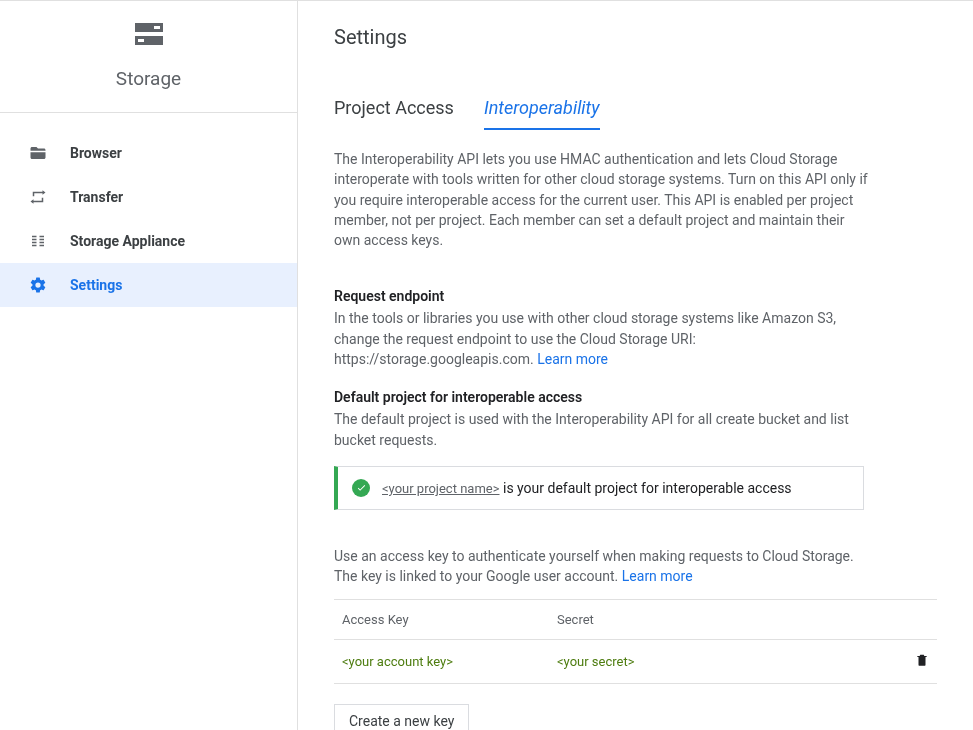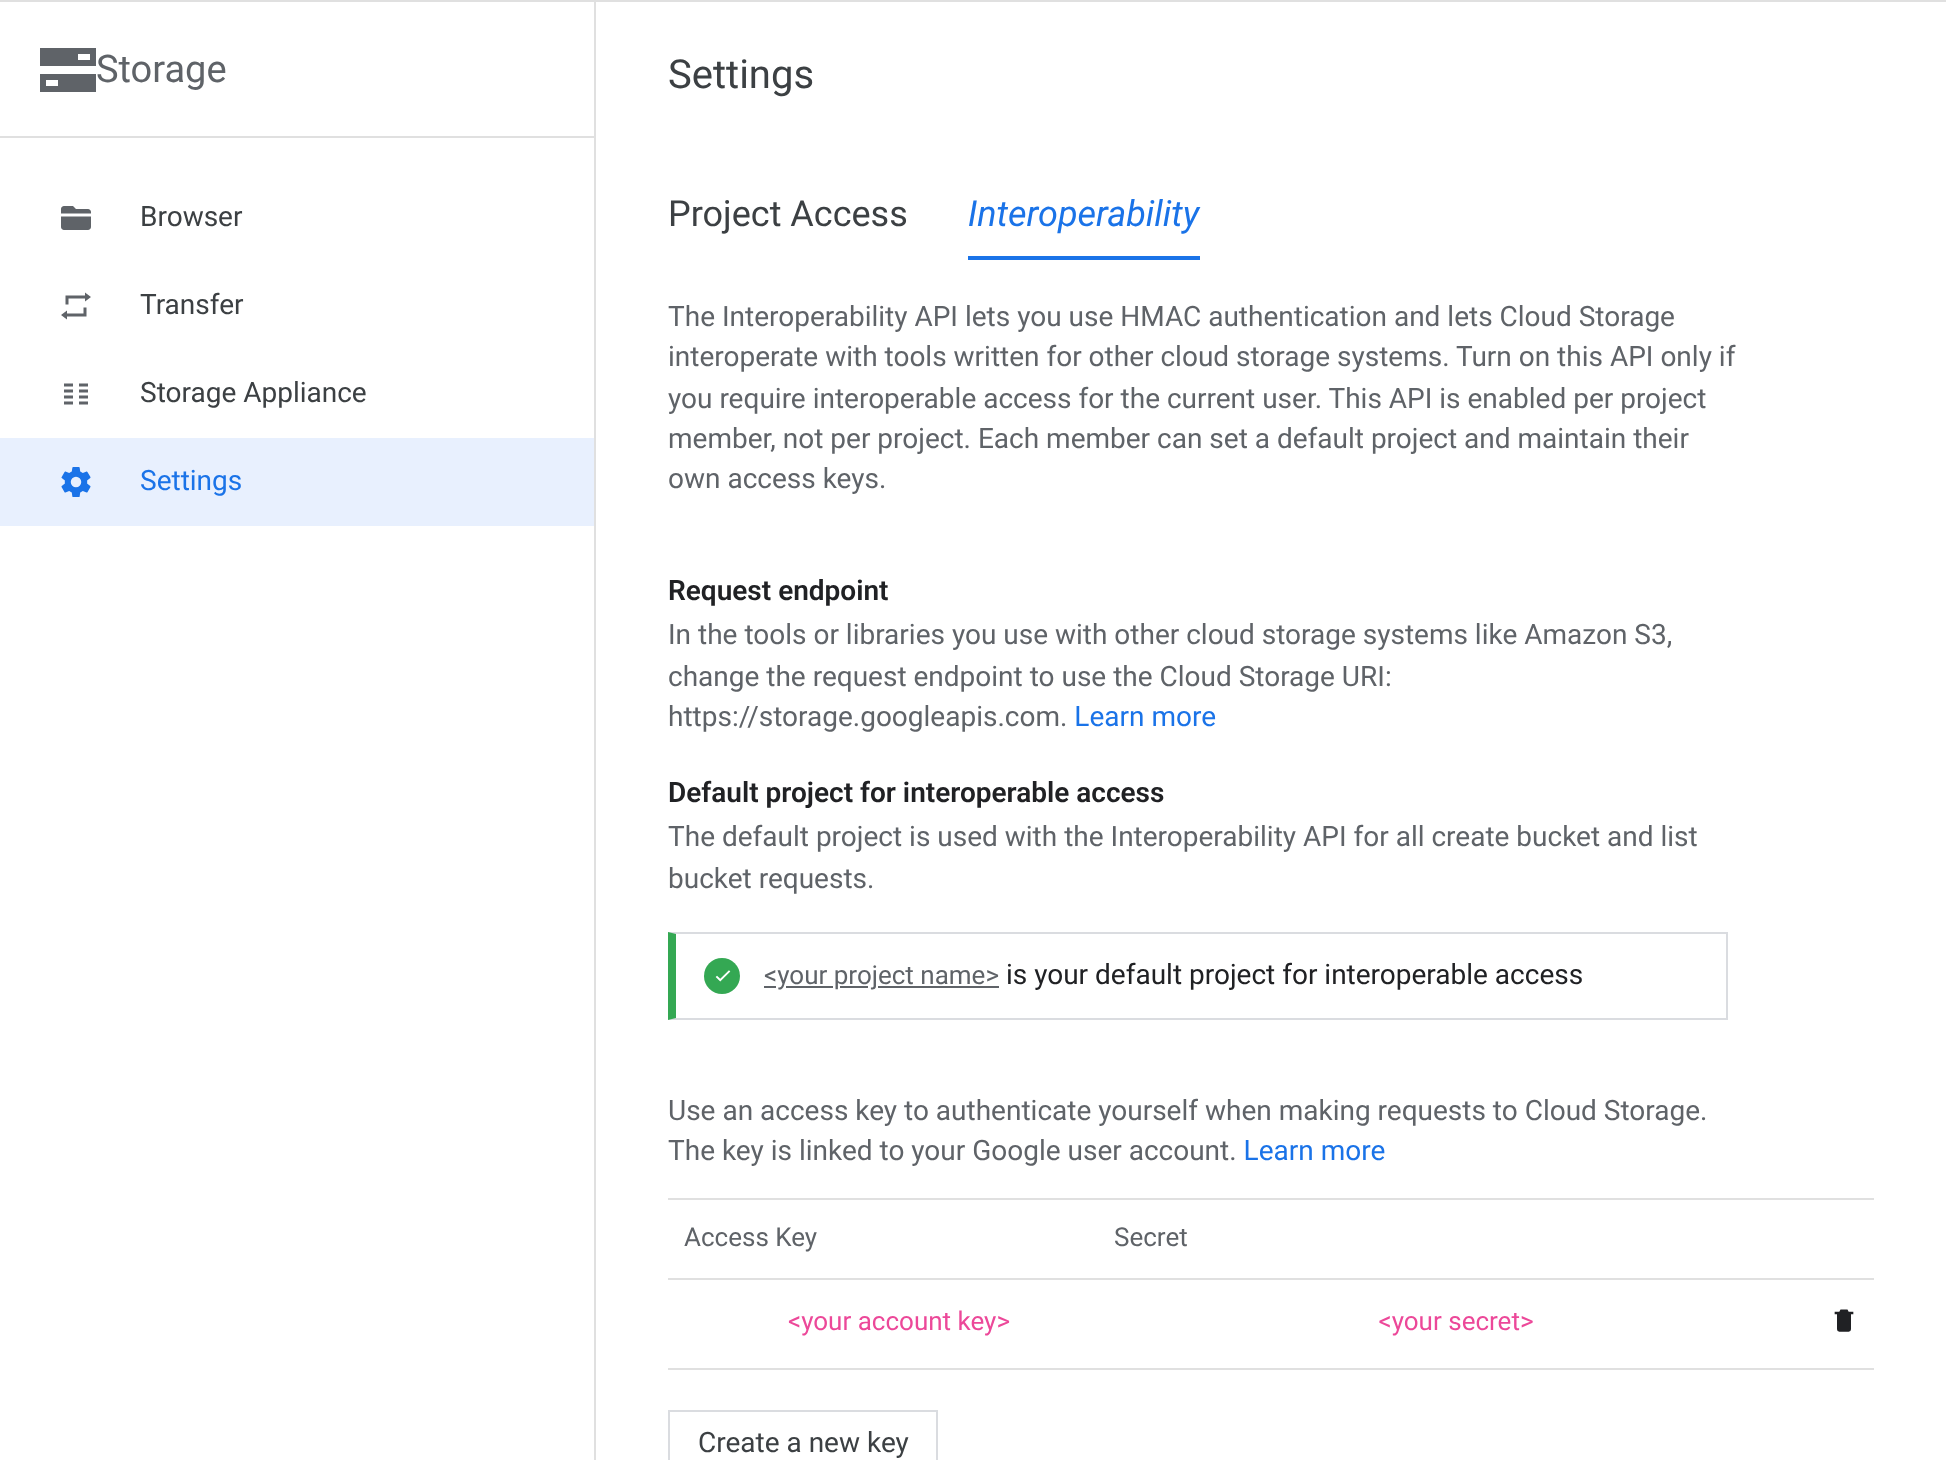--- a/index.html
+++ b/index.html
@@ -21,20 +21,22 @@
   .sidebar {
     width: 298px;
     border-right: 1px solid #e0e0e0;
     padding-top: 0;
   }
   .sidebar-header {
     display: flex;
     align-items: center;
     padding: 22px 20px 22px 20px;
     border-bottom: 1px solid #e0e0e0;
+    gap: 22px;
+    flex-direction: column;
   }
   .storage-icon {
     width: 28px;
     height: 22px;
     display: flex;
     flex-direction: column;
     justify-content: space-between;
   }
   .storage-icon .bar {
     background: #5f6368;
@@ -52,20 +54,21 @@
   .storage-icon .bar2::after {
     left: 3px; top: 3px; width: 6px; height: 3px;
   }
   .sidebar-title {
     font-size: 19px;
     color: #5f6368;
     font-weight: 400;
   }
   .nav {
     padding-top: 18px;
+    font-weight: bold;
   }
   .nav-item {
     display: flex;
     align-items: center;
     gap: 22px;
     padding: 12px 20px 12px 28px;
     color: #3c4043;
     cursor: pointer;
     font-size: 14px;
   }
@@ -174,21 +177,21 @@
   }
   .keys-header {
     border-top: 1px solid #e0e0e0;
     color: #5f6368;
     font-size: 13px;
   }
   .col-key { flex: 0 0 215px; }
   .col-secret { flex: 1; }
   .col-action { flex: 0 0 30px; text-align: right; }
   .keys-row { color: #3c4043; font-size: 13px; }
-  .placeholder-text { color: #ec4899; text-align: center; }
+  .placeholder-text { color: #4d7c0f; }
 
   .create-btn {
     margin-top: 20px;
     border: 1px solid #dadce0;
     background: #fff;
     padding: 8px 14px;
     font-size: 14px;
     color: #3c4043;
     cursor: pointer;
     font-family: inherit;

